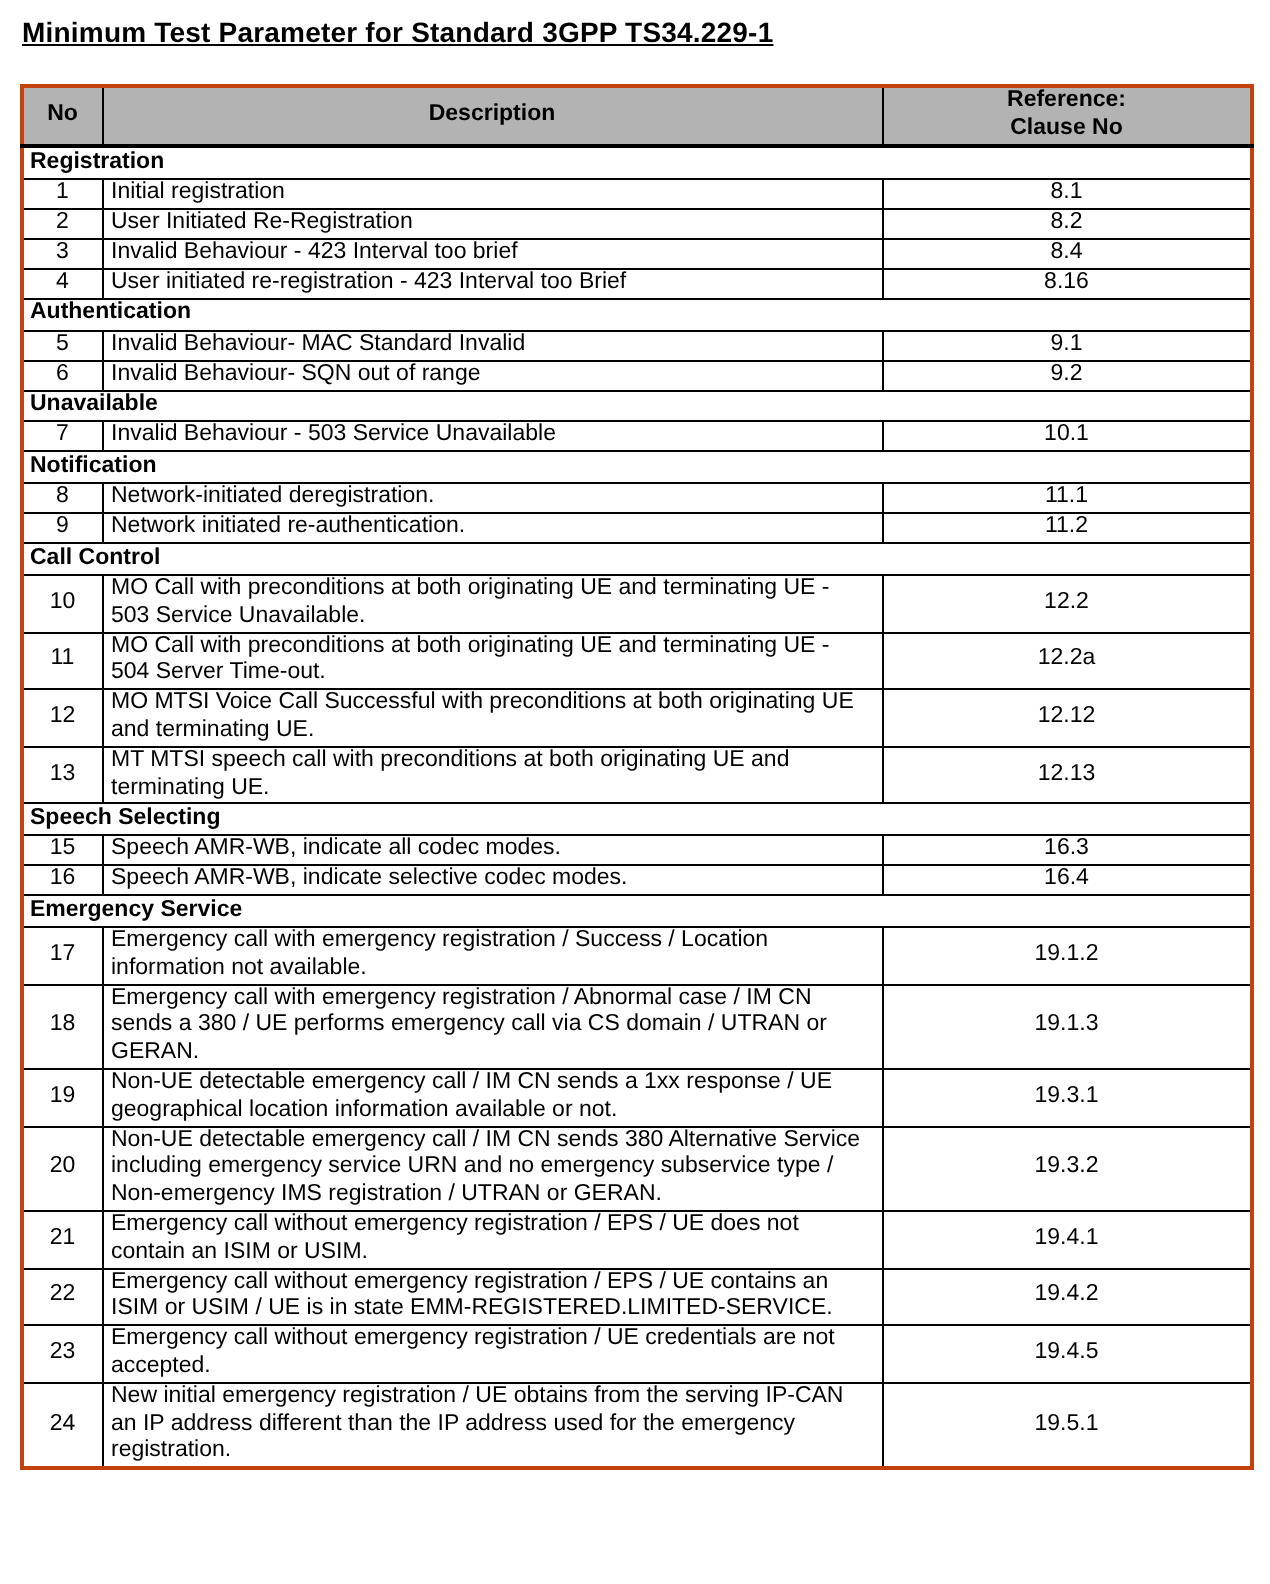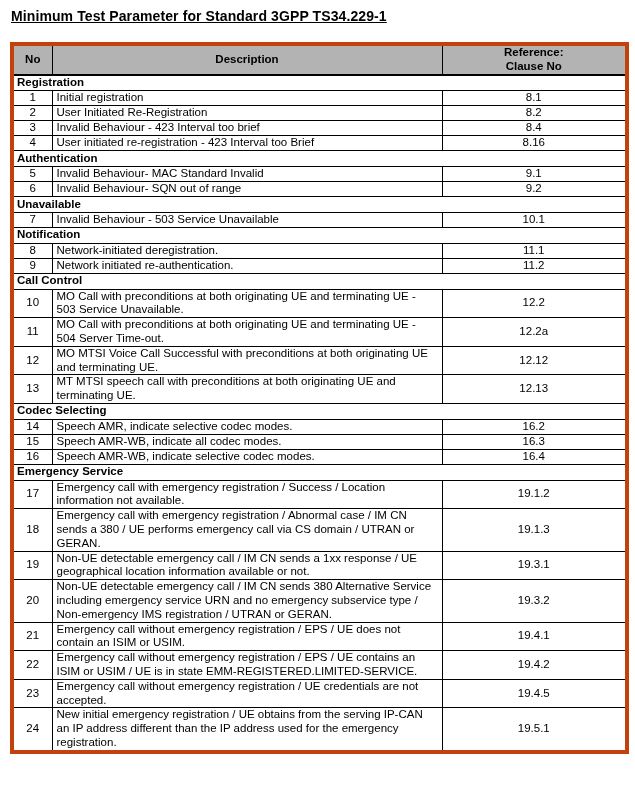--- a/index.html
+++ b/index.html
@@ -18,21 +18,21 @@
     font-size: 14px;
     font-weight: bold;
     text-decoration: underline;
     margin: 0 0 18px 1px;
     letter-spacing: 0.1px;
   }
   table.params {
     width: 615px;
     border-collapse: collapse;
     table-layout: fixed;
-    border: 4px solid #c2410c;
+    border: 2px solid #c2410c;
   }
   table.params th, table.params td {
     border: 1px solid #000;
     font-size: 11.5px;
     line-height: 13.8px;
     padding: 0 4px;
     overflow: hidden;
   }
   table.params thead th {
     background: var(--header-bg, #b3b3b3);
@@ -167,26 +167,21 @@
         <td class="cell-desc">MO MTSI Voice Call Successful with preconditions at both originating UE and terminating UE.</td>
         <td class="cell-ref">12.12</td>
       </tr>
       <tr>
         <td class="cell-no">13</td>
         <td class="cell-desc">MT MTSI speech call with preconditions at both originating UE and terminating UE.</td>
         <td class="cell-ref">12.13</td>
       </tr>
 
       <tr class="section-row">
-        <td colspan="3">Codec Selecting</td>
-      </tr>
-      <tr>
-        <td class="cell-no">14</td>
-        <td class="cell-desc">Speech AMR, indicate selective codec modes.</td>
-        <td class="cell-ref">16.2</td>
+        <td colspan="3">Speech Selecting</td>
       </tr>
       <tr>
         <td class="cell-no">15</td>
         <td class="cell-desc">Speech AMR-WB, indicate all codec modes.</td>
         <td class="cell-ref">16.3</td>
       </tr>
       <tr>
         <td class="cell-no">16</td>
         <td class="cell-desc">Speech AMR-WB, indicate selective codec modes.</td>
         <td class="cell-ref">16.4</td>

